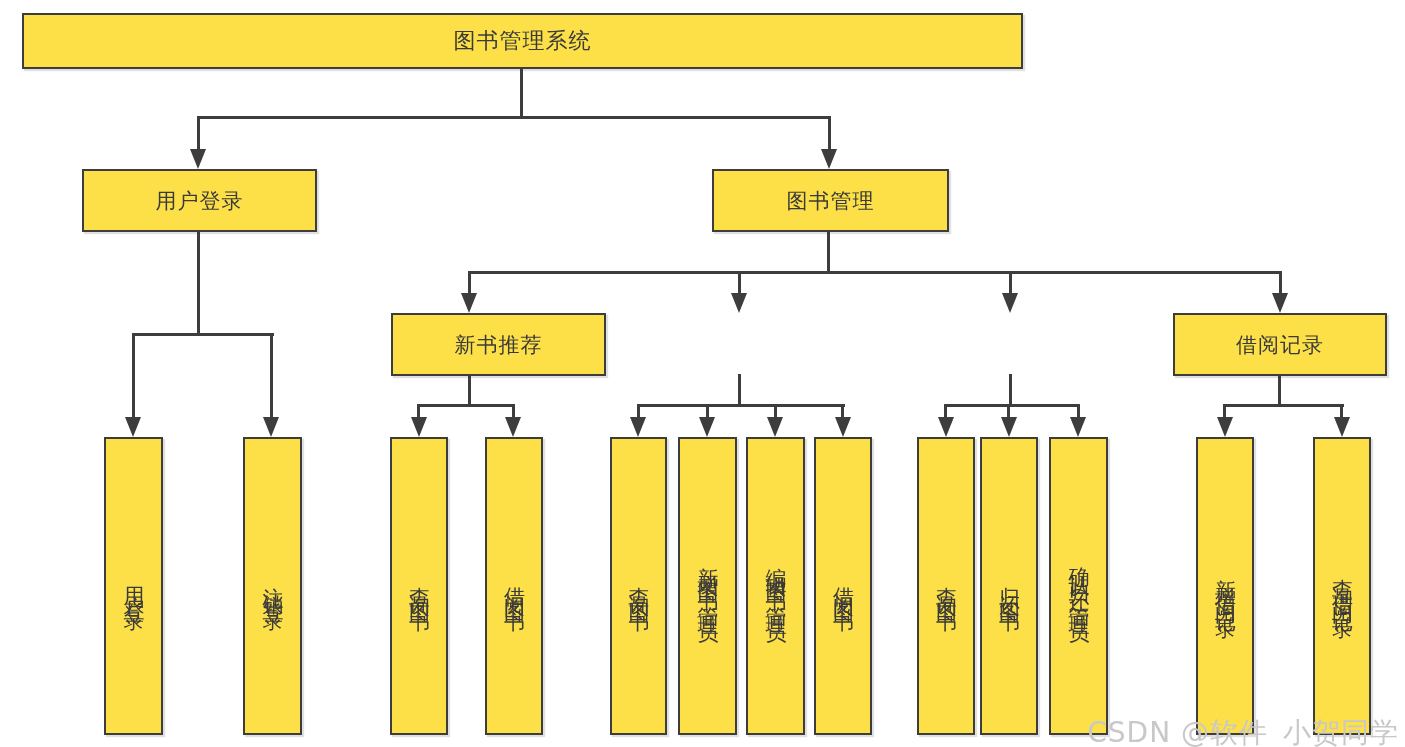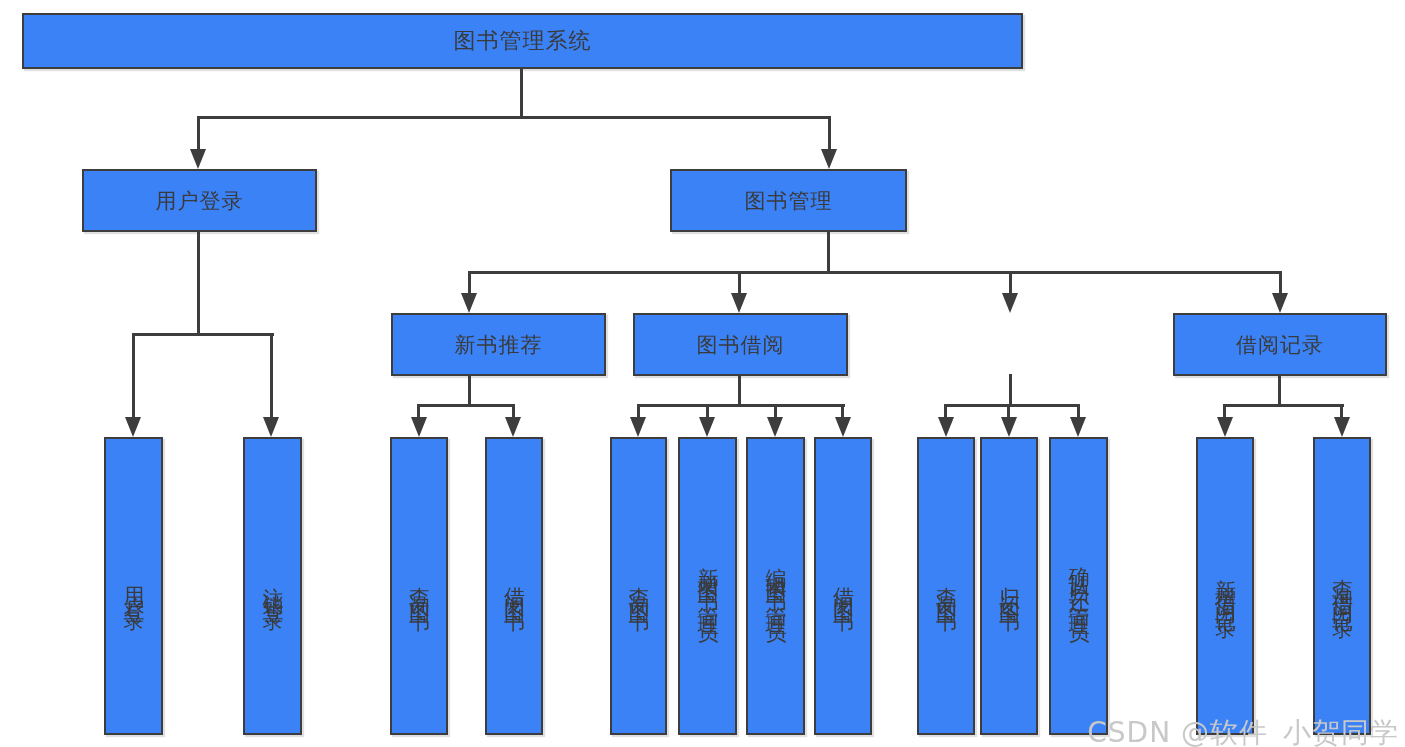--- a/index.html
+++ b/index.html
@@ -15,21 +15,21 @@
   .canvas {
     position: relative;
     width: 1405px;
     height: 747px;
     background: var(--bg);
     overflow: hidden;
   }
 
   .box {
     position: absolute;
-    background: #3b82f6;
+    background: #fde047;
     border: 2px solid var(--line);
     box-shadow: 2px 2px 1px rgba(0,0,0,0.12);
     display: flex;
     align-items: center;
     justify-content: center;
     color: var(--text);
   }
   .h-box { font-size: 21px; letter-spacing: 1px; white-space: nowrap; }
   .root-box { font-size: 22px; }
   .v-box .v-text {
@@ -76,21 +76,21 @@
   <div class="vline" style="left:520px; top:69px; height:49px;"></div>
   <div class="hline" style="left:197px; top:116px; width:634px;"></div>
   <div class="vline" style="left:197px; top:116px; height:34px;"></div>
   <div class="arrow" style="left:190px; top:149px;"></div>
   <div class="vline" style="left:828px; top:116px; height:34px;"></div>
   <div class="arrow" style="left:821px; top:149px;"></div>
 
   <div class="box h-box" style="left:82px; top:169px; width:235px; height:63px;">
     <span>用户登录</span>
   </div>
-  <div class="box h-box" style="left:670px; top:169px; width:237px; height:63px;">
+  <div class="box h-box" style="left:712px; top:169px; width:237px; height:63px;">
     <span>图书管理</span>
   </div>
 
   <div class="vline" style="left:197px; top:232px; height:104px;"></div>
   <div class="hline" style="left:132px; top:333px; width:142px;"></div>
   <div class="vline" style="left:132px; top:333px; height:85px;"></div>
   <div class="arrow" style="left:125px; top:417px;"></div>
   <div class="vline" style="left:270px; top:333px; height:85px;"></div>
   <div class="arrow" style="left:263px; top:417px;"></div>
 
@@ -100,23 +100,20 @@
   <div class="arrow" style="left:461px; top:293px;"></div>
   <div class="vline" style="left:738px; top:271px; height:23px;"></div>
   <div class="arrow" style="left:731px; top:293px;"></div>
   <div class="vline" style="left:1009px; top:271px; height:23px;"></div>
   <div class="arrow" style="left:1002px; top:293px;"></div>
   <div class="vline" style="left:1279px; top:271px; height:23px;"></div>
   <div class="arrow" style="left:1272px; top:293px;"></div>
 
   <div class="box h-box" style="left:363px; top:313px; width:215px; height:63px;margin-left:28px;">
     <span>新书推荐</span>
-  </div>
-  <div class="box h-box" style="left:633px; top:313px; width:215px; height:63px;">
-    <span>图书借阅</span>
   </div>
   <div class="box h-box" style="left:1173px; top:313px; width:214px; height:63px;">
     <span>借阅记录</span>
   </div>
 
   <div class="vline" style="left:468px; top:374px; height:33px;"></div>
   <div class="hline" style="left:418px; top:404px; width:97px;"></div>
   <div class="vline" style="left:417px; top:404px; height:14px;"></div>
   <div class="arrow" style="left:411px; top:417px;"></div>
   <div class="vline" style="left:512px; top:404px; height:14px;"></div>

